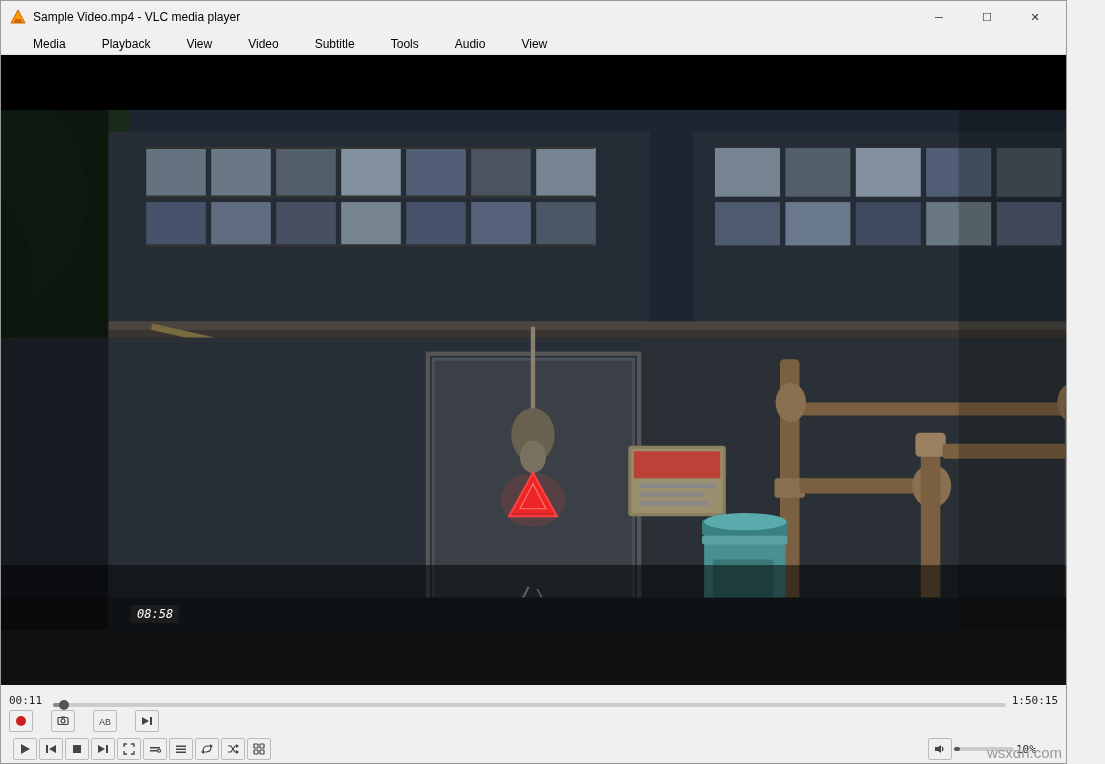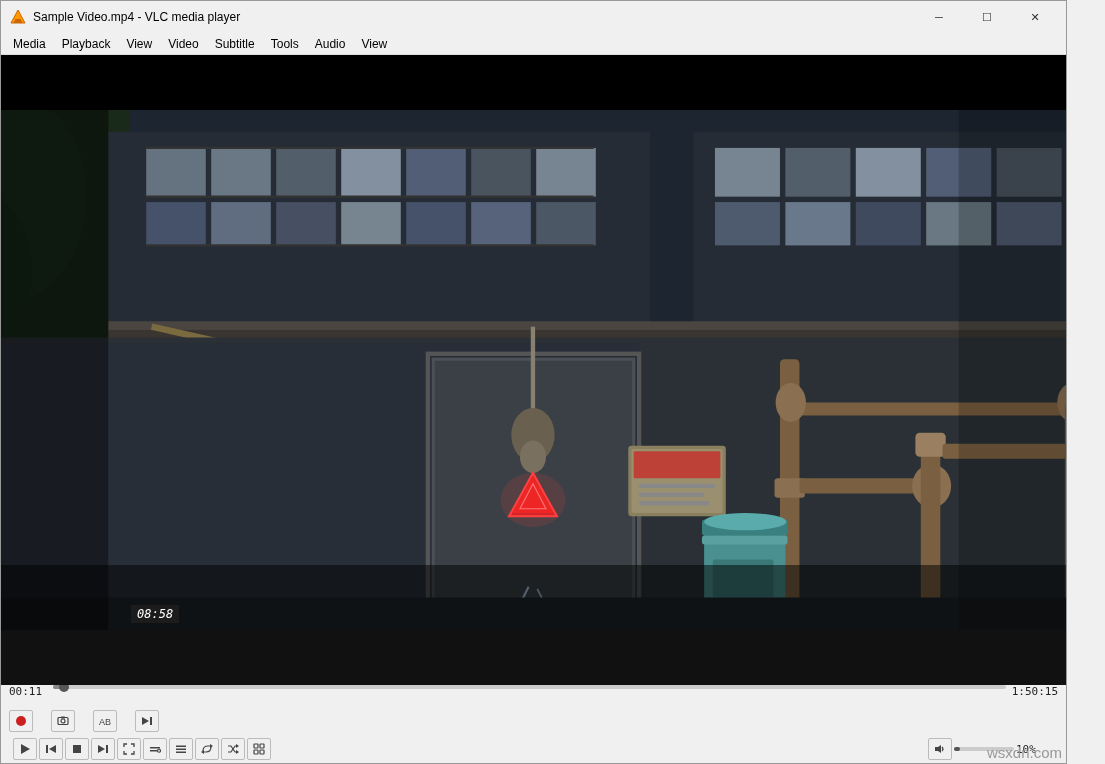--- a/index.html
+++ b/index.html
@@ -68,20 +68,21 @@
       align-items: center;
       padding: 0 4px;
       flex-shrink: 0;
       border-bottom: 1px solid #ddd;
     }
     .menubar-item {
       padding: 2px 8px;
       font-size: 12px;
       cursor: pointer;
       color: #000;
+      margin-left: 20px;
     }
 
     
     .video-area {
       flex: 1;
       background: #000;
       position: relative;
       overflow: hidden;
       font-style: italic;
     }
@@ -129,21 +130,21 @@
       top: 55px;
       bottom: 55px;
       left: 0;
       right: 0;
     }
 
     
     .progress-row {
       height: 22px;
       display: flex;
-      align-items: flex-start;
+      align-items: flex-end;
       padding: 0 8px;
       gap: 6px;
     }
     .time-label {
       font-size: 11px;
       font-family: monospace;
       color: #222;
       min-width: 38px;
     }
     .progress-track {

